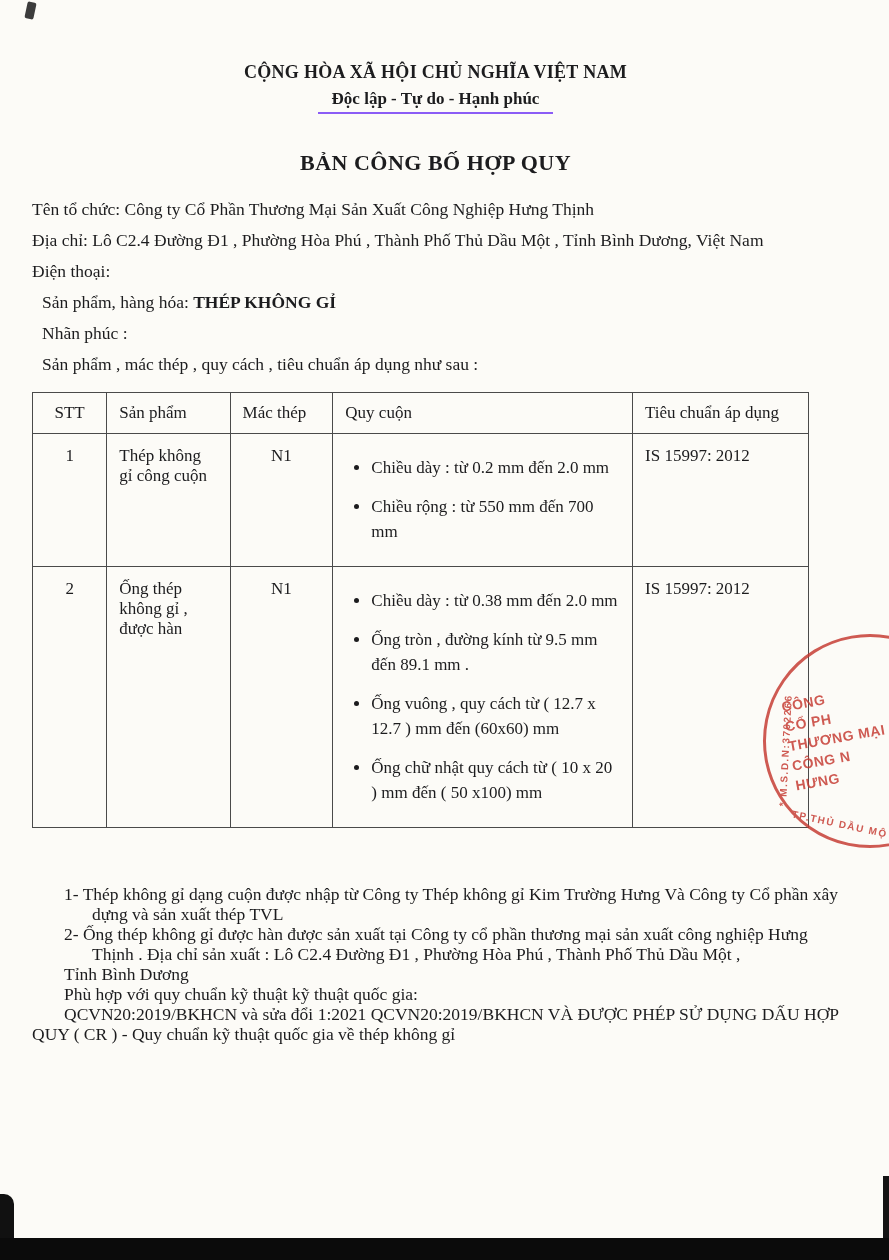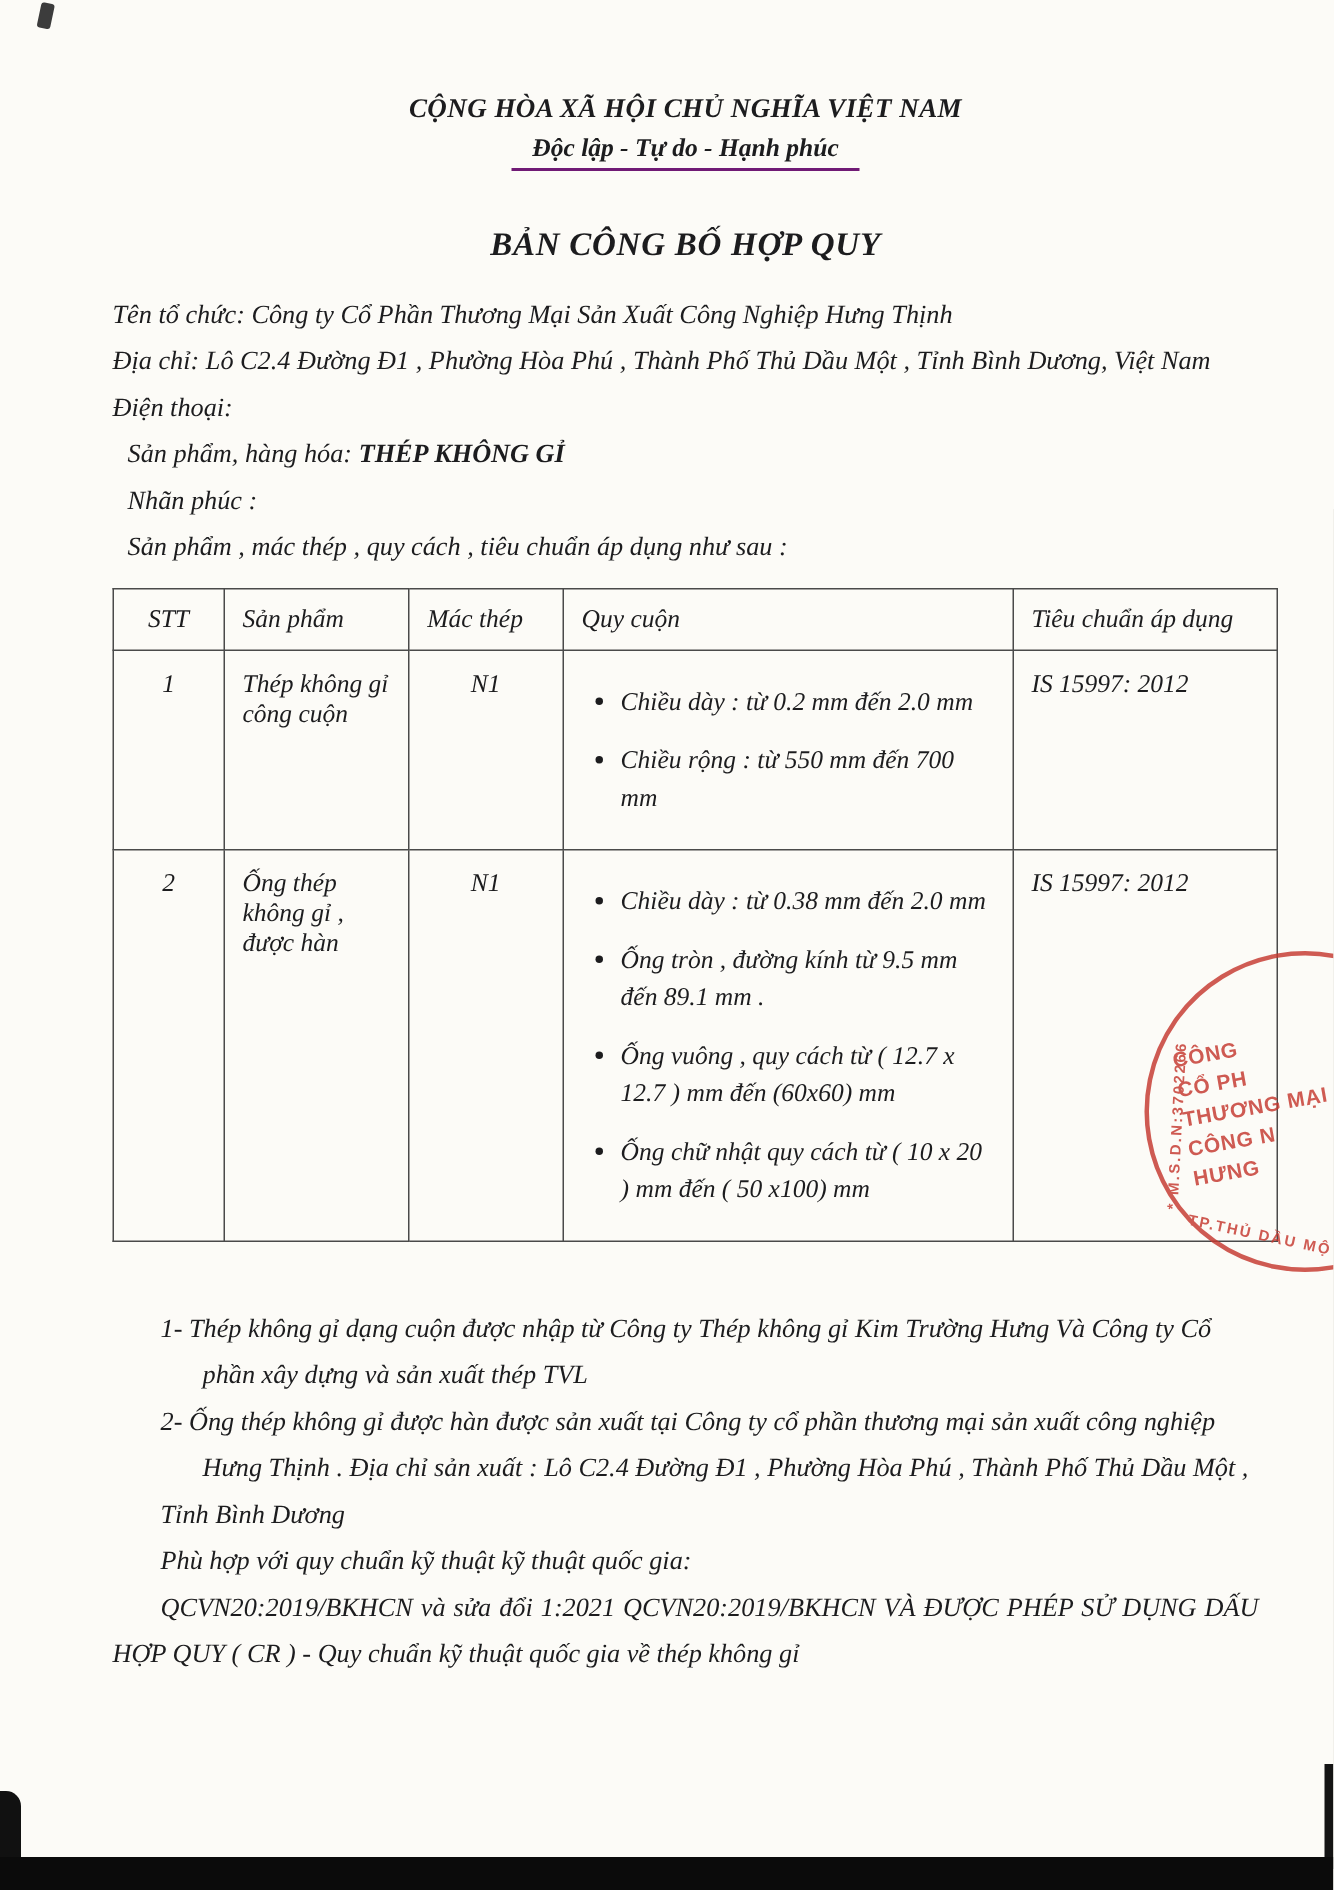--- a/index.html
+++ b/index.html
@@ -11,37 +11,36 @@
     position: relative;
     width: 889px;
     height: 1260px;
     margin: 0 auto;
     background: #fcfbf7;
     overflow: hidden;
     font-family: "Liberation Serif", "DejaVu Serif", serif;
     color: #1c1c1e;
   }
   .content {
-    padding: 62px 50px 0 75px;
-    font-style: italic;
+    padding: 62px 50px 0 32px;
   }
 
   
   .nat-header { text-align: center; }
   .nat-title {
     font-weight: bold;
     font-size: 18px;
     letter-spacing: 0.3px;
   }
   .nat-motto-wrap { margin-top: 6px; text-align: center; }
   .nat-motto {
     display: inline-block;
     font-weight: bold;
     font-size: 17px;
-    border-bottom: 2px solid #701a75;
+    border-bottom: 2px solid #8b5cf6;
     padding: 0 14px 3px 14px;
   }
 
   .doc-title {
     margin-top: 36px;
     text-align: center;
     font-weight: bold;
     font-size: 22px;
     letter-spacing: 0.5px;
   }
@@ -87,23 +86,23 @@
     margin: 4px 0 6px 0;
     padding-left: 26px;
   }
   .spec-table li {
     margin: 13px 0 14px 0;
     line-height: 25px;
   }
 
   
   .notes {
-    margin-top: 42px;
+    margin-top: 56px;
     font-size: 17.5px;
-    line-height: 31px;
+    line-height: 20px;
   }
   .notes p { margin: 0; }
   .note-item {
     margin-left: 32px !important;
     padding-left: 28px;
     text-indent: -28px;
   }
   .plain-line { margin-left: 32px !important; }
   .regulation {
     text-align: justify;

